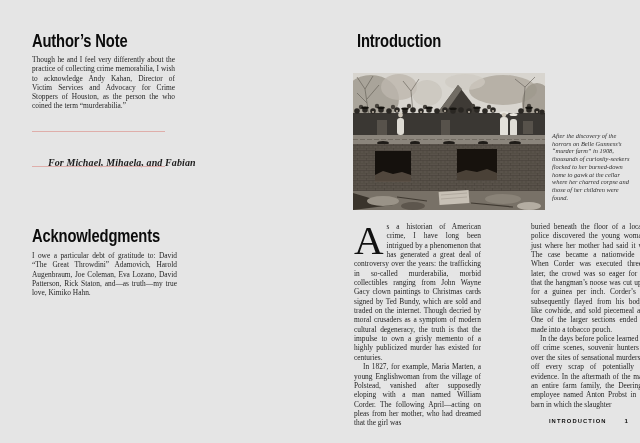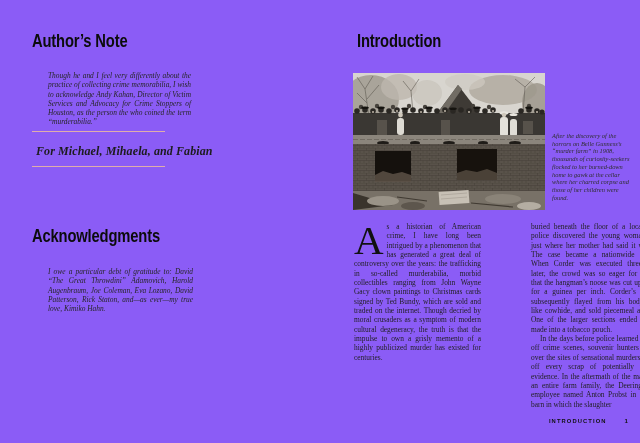--- a/index.html
+++ b/index.html
@@ -1,33 +1,33 @@
 <!DOCTYPE html>
 <html><head>
 <meta charset="utf-8">
 <style>
   html,body{margin:0;padding:0;background:#ffffff;}
-  .spread{position:relative;width:640px;height:443px;background:#8b5cf6;overflow:hidden;
+  .spread{position:relative;width:640px;height:443px;background:#e5e5e5;overflow:hidden;
           font-family:"Liberation Serif",serif;}
   .head{position:absolute;margin:0;font-family:"Liberation Sans",sans-serif;font-weight:700;
         font-size:18px;line-height:18px;letter-spacing:-0.2px;color:#0c0c0c;
         transform:scaleX(0.82);transform-origin:0 0;white-space:nowrap;}
   .authors-head{left:32px;top:32px;}
   .ack-head{left:32px;top:227px;}
   .intro-head{left:357px;top:32px;}
-  .note{position:absolute;margin:16px;font-size:7.4px;line-height:9.3px;text-align:justify;
-        color:#262626;font-style:italic;}
+  .note{position:absolute;margin:0;font-size:7.4px;line-height:9.3px;text-align:justify;
+        color:#262626;}
   .authors-body{left:32px;top:55px;width:143px;}
   .ack-body{left:32px;top:251px;width:145px;}
   .rule{position:absolute;left:32px;width:133px;border:none;margin:0;
         border-top:1px solid #dfaeaa;}
   .rule1{top:131px;}
   .rule2{top:166px;}
-  .dedication{position:absolute;left:32px;top:141px;margin:4px;font-style:italic;font-weight:700;
-        font-size:12px;line-height:12px;color:#1c1c1c;letter-spacing:0.1px;}
+  .dedication{position:absolute;left:32px;top:141px;margin:16px;font-style:italic;font-weight:700;
+        font-size:10px;line-height:12px;color:#1c1c1c;letter-spacing:0.1px;}
   .photo{position:absolute;left:353px;top:73px;width:192px;height:137px;margin:0;overflow:hidden;}
   .caption{position:absolute;left:552px;top:132px;width:78px;margin:0;font-style:italic;
         font-size:6.4px;line-height:7.7px;color:#2e2e2e;}
   .col{position:absolute;top:222px;}
   .col1{left:354px;width:127px;}
   .col2{left:490px;width:138px;margin-left:41px;}
   .bodytext{margin:0;font-size:7.4px;line-height:9.35px;text-align:justify;color:#1f1f1f;}
   .indent{text-indent:9px;font-family:Liberation Serif, serif;}
   .dropcap{float:left;font-size:41px;line-height:32px;margin:2px 3px 0 0;color:#111;}
   .footer{position:absolute;left:490px;top:417px;width:138px;display:flex;
@@ -43,21 +43,21 @@
 
   <section>
     <h1 class="head authors-head">Author’s Note</h1>
     <p class="note authors-body">Though he and I feel very differently about the practice of collecting crime memorabilia, I wish to acknowledge Andy Kahan, Director of Victim Services and Advocacy for Crime Stoppers of Houston, as the person the who coined the term “murderabilia.”</p>
 
     <hr class="rule rule1">
     <p class="dedication">For Michael, Mihaela, and Fabian</p>
     <hr class="rule rule2">
 
     <h1 class="head ack-head">Acknowledgments</h1>
-    <p class="note ack-body">I owe a particular debt of gratitude to: David “The Great Throwdini” Adamovich, Harold Augenbraum, Joe Coleman, Eva Lozano, David Patterson, Rick Staton, and—as ever—my true love, Kimiko Hahn.</p>
+    <p class="note ack-body">I owe a particular debt of gratitude to: David “The Great Throwdini” Adamovich, Harold Augenbraum, Joe Coleman, Eva Lozano, David Patterson, Rick Staton, and—as truth—my true love, Kimiko Hahn.</p>
   </section>
 
   <section>
     <h1 class="head intro-head">Introduction</h1>
 
     <figure class="photo">
       <svg width="192" height="137" viewBox="0 0 192 137" xmlns="http://www.w3.org/2000/svg">
         <defs>
           <filter id="soft">
               <feGaussianBlur stdDeviation="0.7"></feGaussianBlur>
@@ -204,20 +204,21 @@
         <ellipse cx="150" cy="126" rx="18" ry="5" fill="#8a8378"></ellipse>
         <ellipse cx="176" cy="133" rx="12" ry="4" fill="#b4ada2"></ellipse>
         <path d="M118 130 L160 134 M44 124 L74 128" stroke="#403a32" stroke-width="1.2"></path>
       </svg>
     </figure>
 
     <figcaption class="caption">After the discovery of the horrors on Belle Gunness’s “murder farm” in 1908, thousands of curiosity-seekers flocked to her burned-down home to gawk at the cellar where her charred corpse and those of her children were found.</figcaption>
 
     <div class="col col1">
       <p class="bodytext"><span class="dropcap">A</span><span>s a historian of American crime, I have long been intrigued by a phenomenon that has generated a great deal of controversy over the years: the trafficking in so-called murderabilia, morbid collectibles ranging from John Wayne Gacy clown paintings to Christmas cards signed by Ted Bundy, which are sold and traded on the internet. Though decried by moral crusaders as a symptom of modern cultural degeneracy, the truth is that the impulse to own a grisly memento of a highly publicized murder has existed for centuries.</span></p>
+      <p class="bodytext indent">In 1827, for example, Maria Marten, a young Englishwoman from the village of Polstead, vanished after supposedly eloping with a man named William Corder. The following April—acting on pleas from her mother, who had dreamed that the girl was</p>
     </div>
 
     <div class="col col2">
       <p class="bodytext">buried beneath the floor of a local farm—police discovered the young woman’s body just where her mother had said it would be. The case became a nationwide sensation. When Corder was executed three months later, the crowd was so eager for souvenirs that the hangman’s noose was cut up and sold for a guinea per inch. Corder’s skin was subsequently flayed from his body, tanned like cowhide, and sold piecemeal at auction. One of the larger sections ended up being made into a tobacco pouch.</p>
       <p class="bodytext indent">In the days before police learned to cordon off crime scenes, souvenir hunters swarmed over the sites of sensational murders, carrying off every scrap of potentially important evidence. In the aftermath of the massacre of an entire farm family, the Deerings, by an employee named Anton Probst in 1866, the barn in which the slaughter</p>
     </div>
 
     <div class="footer">
       <span class="footer-label">INTRODUCTION</span>
       <span class="footer-num">1</span>

